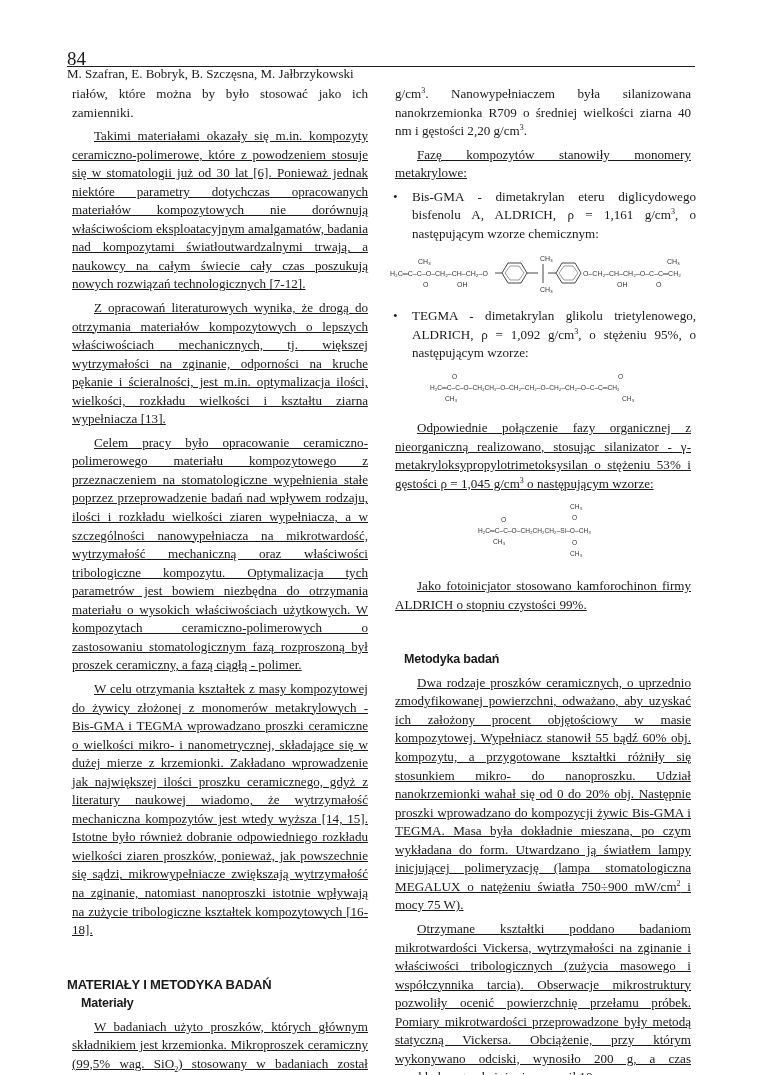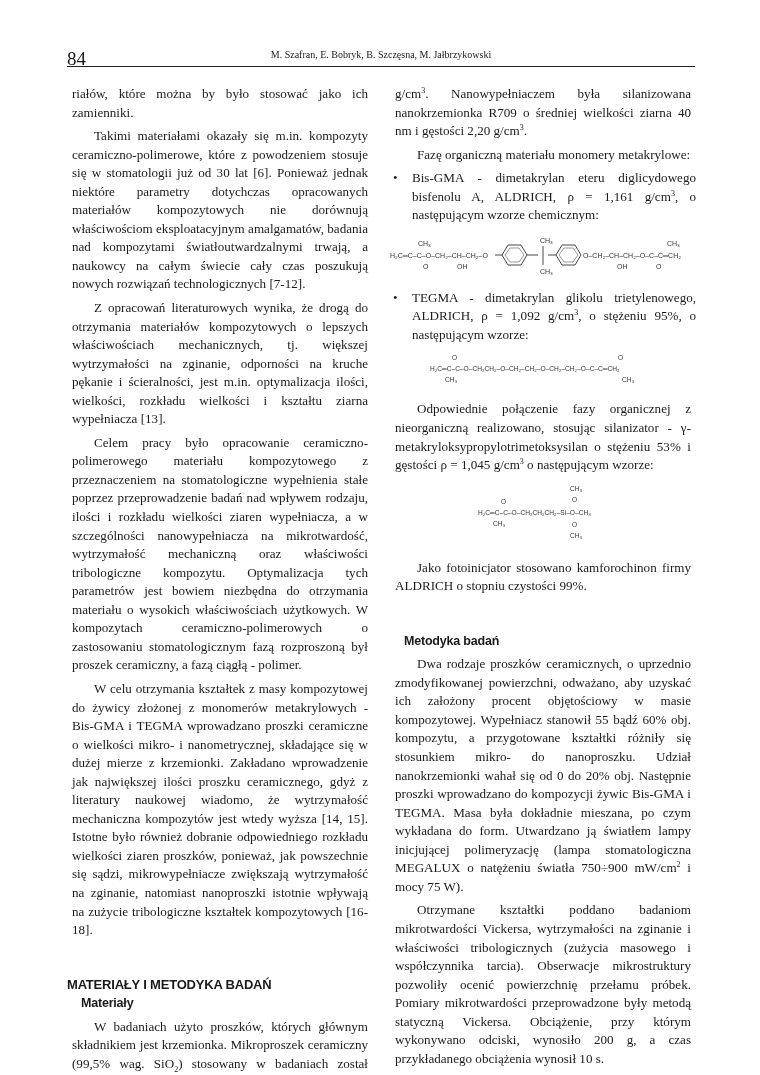--- a/index.html
+++ b/index.html
@@ -1,27 +1,27 @@
 <!DOCTYPE html>
 <html><head>
 <meta charset="utf-8">
 <style>
   html, body { margin:0; padding:0; background:#ffffff; }
   body { width:760px; height:1075px; position:relative; overflow:hidden;
          font-family:"Liberation Serif", serif; color:#1a1a1a; }
   .header { position:absolute; left:67px; top:44px; width:628px; height:22px;
             border-bottom:1.5px solid #222; }
   .page-num { position:absolute; left:0; top:4px; font-size:19px; }
-  .running-head { position:absolute; left:0; right:0; top:5px; text-align:center; font-size:10px; }
+  .running-head { position:absolute; left:0; right:0; top:22px; font-size:13px; }
   .col { position:absolute; top:80px; width:306px; font-size:13.1px; line-height:18.55px;
          text-align:justify; hyphens:none; }
   .col.left { left:67px; }
   .col.right { left:390px; }
   p { margin:5px; }
-  p.ind { text-indent:22px; }
+  p.ind { text-indent:22px;text-decoration:underline; }
   .h1 { font-family:"Liberation Sans", sans-serif; font-weight:bold; font-size:13px;
         margin-top:36px; letter-spacing:-0.2px; }
   .h2 { font-family:"Liberation Sans", sans-serif; font-weight:bold; font-size:12.5px;
         margin-bottom:5px; letter-spacing:-0.2px;padding-left:14px; }
   .h2.gap { margin-top:36px; }
   ul.bul { margin:0; padding:0; list-style:none; }
   ul.bul li { position:relative; padding-left:22px; }
   ul.bul li .dot { position:absolute; left:3px; top:0; }
   sup { font-size:8px; line-height:0; }
   sub { font-size:8px; line-height:0; }
@@ -41,21 +41,21 @@
   <p class="ind">Z opracowań literaturowych wynika, że drogą do otrzymania materiałów kompozytowych o lepszych właściwościach mechanicznych, tj. większej wytrzymałości na zginanie, odporności na kruche pękanie i ścieralności, jest m.in. optymalizacja ilości, wielkości, rozkładu wielkości i kształtu ziarna wypełniacza [13].</p>
   <p class="ind">Celem pracy było opracowanie ceramiczno-polimerowego materiału kompozytowego z przeznaczeniem na stomatologiczne wypełnienia stałe poprzez przeprowadzenie badań nad wpływem rodzaju, ilości i rozkładu wielkości ziaren wypełniacza, a w szczególności nanowypełniacza na mikrotwardość, wytrzymałość mechaniczną oraz właściwości tribologiczne kompozytu. Optymalizacja tych parametrów jest bowiem niezbędna do otrzymania materiału o wysokich właściwościach użytkowych. W kompozytach ceramiczno-polimerowych o zastosowaniu stomatologicznym fazą rozproszoną był proszek ceramiczny, a fazą ciągłą - polimer.</p>
   <p class="ind">W celu otrzymania kształtek z masy kompozytowej do żywicy złożonej z monomerów metakrylowych - Bis-GMA i TEGMA wprowadzano proszki ceramiczne o wielkości mikro- i nanometrycznej, składające się w dużej mierze z krzemionki. Zakładano wprowadzenie jak największej ilości proszku ceramicznego, gdyż z literatury naukowej wiadomo, że wytrzymałość mechaniczna kompozytów jest wtedy wyższa [14, 15]. Istotne było również dobranie odpowiedniego rozkładu wielkości ziaren proszków, ponieważ, jak powszechnie się sądzi, mikrowypełniacze zwiększają wytrzymałość na zginanie, natomiast nanoproszki istotnie wpływają na zużycie tribologiczne kształtek kompozytowych [16-18].</p>
   <div class="h1">MATERIAŁY I METODYKA BADAŃ</div>
   <div class="h2">Materiały</div>
   <p class="ind lastline"><span>W badaniach użyto proszków, których głównym składnikiem jest krzemionka. Mikroproszek ceramiczny (99,5% wag. SiO</span><sub>2</sub><span>) stosowany w badaniach został przygotowany w Zakładzie Technologii Nieorganicznej i Ceramiki Wydziału Chemicznego PW. Średnia wielkość ziarna wynosiła 5÷10 µm, natomiast gęstość zmierzona metodą piknometryczną (piknometr helowy AccuPyc 1330 firmy Micromeritics USA) wynosiła 2,38</span></p>
 </div>
 
 <div class="col right">
   <p><span>g/cm</span><sup>3</sup><span>. Nanowypełniaczem była silanizowana nanokrzemionka R709 o średniej wielkości ziarna 40 nm i gęstości 2,20 g/cm</span><sup>3</sup><span>.</span></p>
-  <p class="ind">Fazę organiczną materiału monomery metakrylowe:</p>
+  <p class="ind">Fazę kompozytów stanowiły monomery metakrylowe:</p>
 
   <ul class="bul">
     <li>
       <span class="dot">•</span>
       <span>Bis-GMA - dimetakrylan eteru diglicydowego bisfenolu A, ALDRICH, ρ = 1,161 g/cm</span><sup>3</sup><span>, o następującym wzorze chemicznym:</span>
     </li>
   </ul>
 
   <svg width="306" height="50" viewBox="0 0 306 50" style="display:block;margin:6px 0 8px 0;">
     <g font-family="Liberation Sans, sans-serif" font-size="7" fill="#333" stroke="none">

